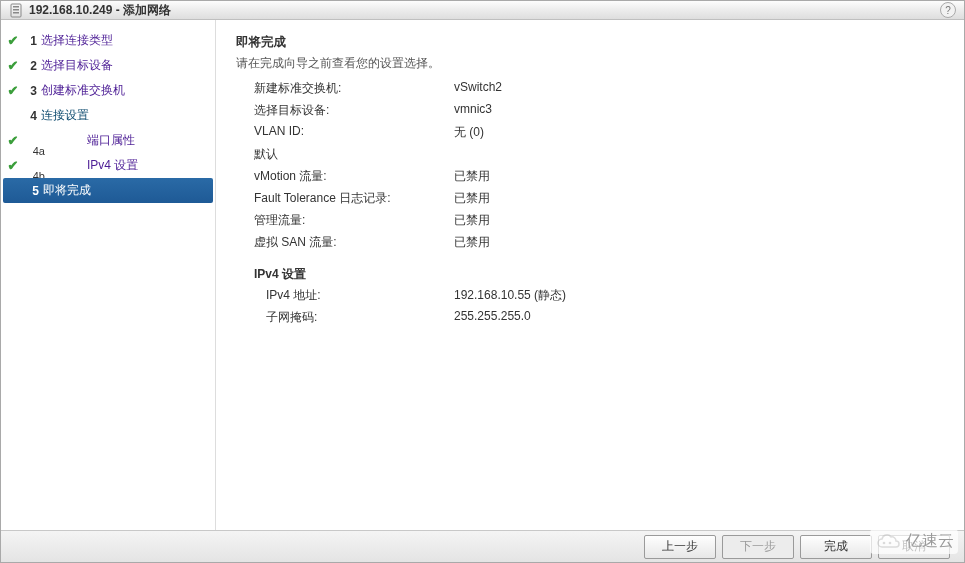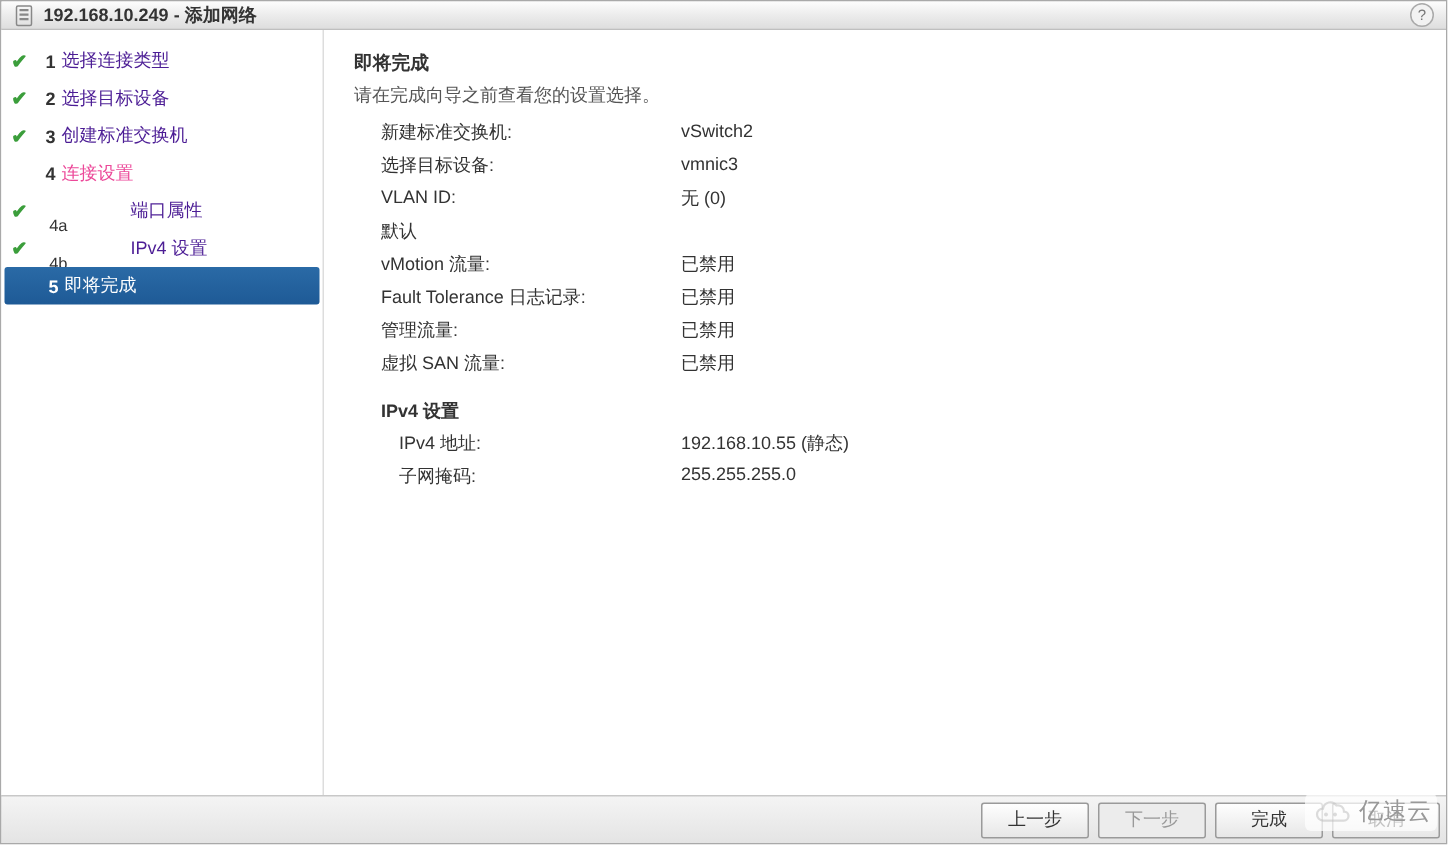--- a/index.html
+++ b/index.html
@@ -34,37 +34,37 @@
   .step .chk { width:16px; text-align:center; color:#3b9e3b; font-weight:bold; font-size:13px;}
   .step.nochk .chk { visibility:hidden;}
   .step .num { width:20px; text-align:right; font-weight:bold; color:#333; padding-right:4px;}
   .step .lbl { flex:1; color:#4c1d95; cursor:pointer;}
   .step.active {
     background: linear-gradient(to bottom,#2a6aa6 0%,#1e5a96 100%);
     color:#fff; border-radius:2px; margin:0 2px;
   }
   .step.active .num, .step.active .lbl { color:#fff;}
   .step.sub .num { font-weight:normal; font-size:11px; width:28px; text-align:right; color:#333;margin-top:20px;}
-  .step.pending .lbl { color:#ec4899; cursor:default;}
+  .step.pending .lbl { color:#0c4a6e; cursor:default;}
   .step.sub .lbl { padding-left:2px;margin-left:36px;}
   .content {
     flex:1; padding:14px 20px; overflow:auto; background:#fff;
   }
   .heading1 { font-size:12.5px; font-weight:bold; color:#333; margin-bottom:4px;}
   .subhead { color:#555; margin-bottom:8px;}
   .kv-table { margin-left:18px;}
   .kv-row { display:flex; height:22px; align-items:flex-start;}
   .kv-label { width:200px; color:#333;}
   .kv-val { color:#333;}
   .section-head { font-weight:bold; margin-top:10px; margin-bottom:4px; margin-left:18px;}
   .indent .kv-label { padding-left:12px; width:200px;}
   .footer {
     height:32px; background:linear-gradient(to bottom,#f4f4f4,#e4e4e4);
     border-top:1px solid #c8c8c8;
-    display:flex; align-items:center; justify-content:flex-end; padding:0 4px; gap:6px;
+    display:flex; align-items:center; justify-content:flex-end; padding:0 14px; gap:6px;
   }
   .btn {
     min-width:72px; height:24px; border:1px solid #9a9a9a; border-radius:2px;
     background:linear-gradient(to bottom,#fefefe,#e7e7e7);
     cursor:pointer; font-size:12px; color:#333;
   }
   .btn:disabled { color:#999; cursor:default; background:#ececec;}
   .watermark {
     position:absolute; right:6px; bottom:8px; color:#999; font-size:16px; display:flex; align-items:center; gap:4px;
     background:rgba(255,255,255,0.7); padding:2px 4px; border-radius:4px; pointer-events:none;

